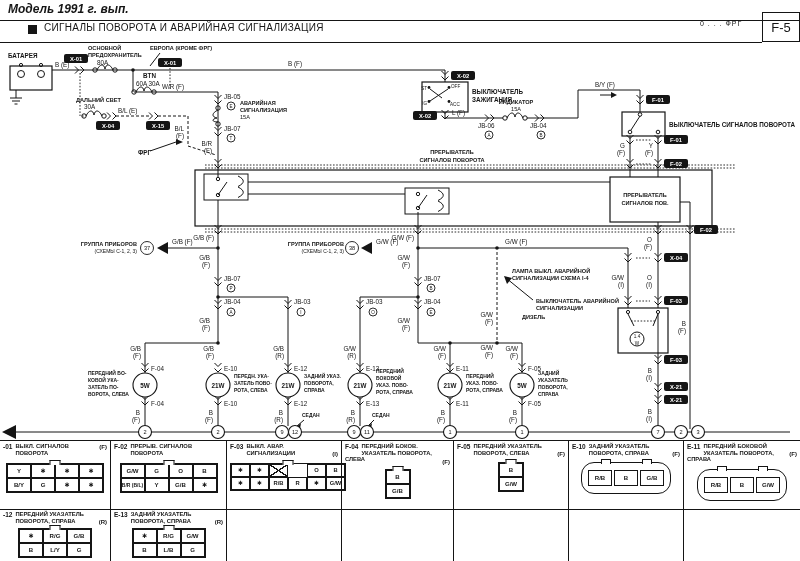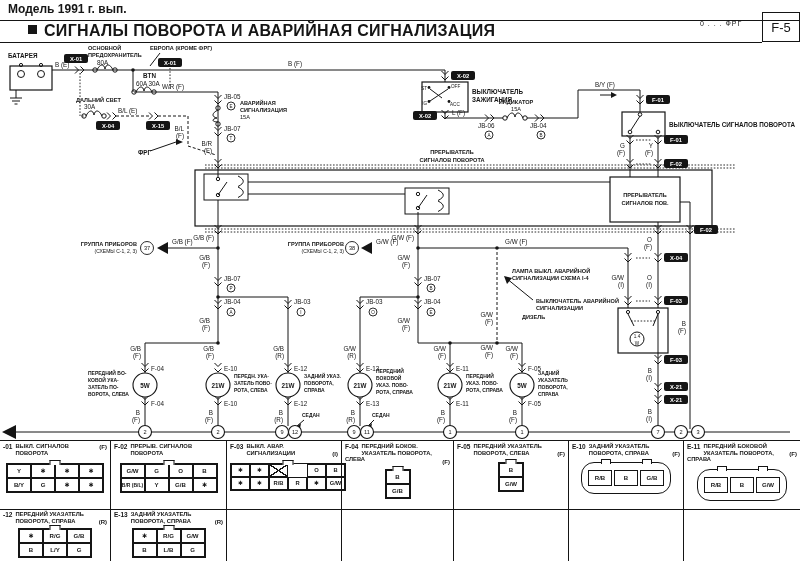--- a/index.html
+++ b/index.html
@@ -1,22 +1,22 @@
 <!DOCTYPE html>
 <html><head>
 <meta charset="utf-8">
 <style>
   html,body{margin:0;padding:0;background:#e8e8e4;}
   #page{position:relative;width:800px;height:561px;background:#ffffff;color:#151515;
         font-family:"Liberation Sans","DejaVu Sans",sans-serif;overflow:hidden;}
   .abs{position:absolute;}
   .hline{position:absolute;left:0;height:0;border-top:1.4px solid #151515;}
-  #model-title{left:8px;top:2px;font-size:12px;font-weight:bold;}
+  #model-title{left:8px;top:2px;font-size:12px;font-weight:bold;font-style:italic;}
   #section-bullet{left:28px;top:25px;width:9px;height:9px;background:#151515;}
-  #section-title{left:44px;top:22px;font-size:16px;font-weight:bold;letter-spacing:.3px;}
+  #section-title{left:44px;top:22px;font-size:10px;font-weight:normal;letter-spacing:.3px;}
   #legend-note{left:700px;top:20px;font-size:7px;letter-spacing:1px;}
   #f1box{left:762px;top:12px;width:36px;height:28px;border:1.6px solid #151515;
          display:flex;align-items:center;justify-content:center;font-size:13px;}
   svg{position:absolute;left:0;top:42px;}
   svg text{font-family:"Liberation Sans","DejaVu Sans",sans-serif;fill:#151515;font-size:6.3px;}
   .t5{font-size:5px;} .t55{font-size:5.6px;} .t45{font-size:4.6px;} .t6{font-size:6.3px;}
   .b{font-weight:bold;} .mid{text-anchor:middle;} .end{text-anchor:end;}
   .w{fill:none;stroke:#151515;stroke-width:1;} .w2{fill:none;stroke:#151515;stroke-width:1.2;}
   .wd{fill:none;stroke:#151515;stroke-width:1;stroke-dasharray:3 2;}
   .wdd{fill:none;stroke:#151515;stroke-width:.9;stroke-dasharray:1.6 1.6;}

